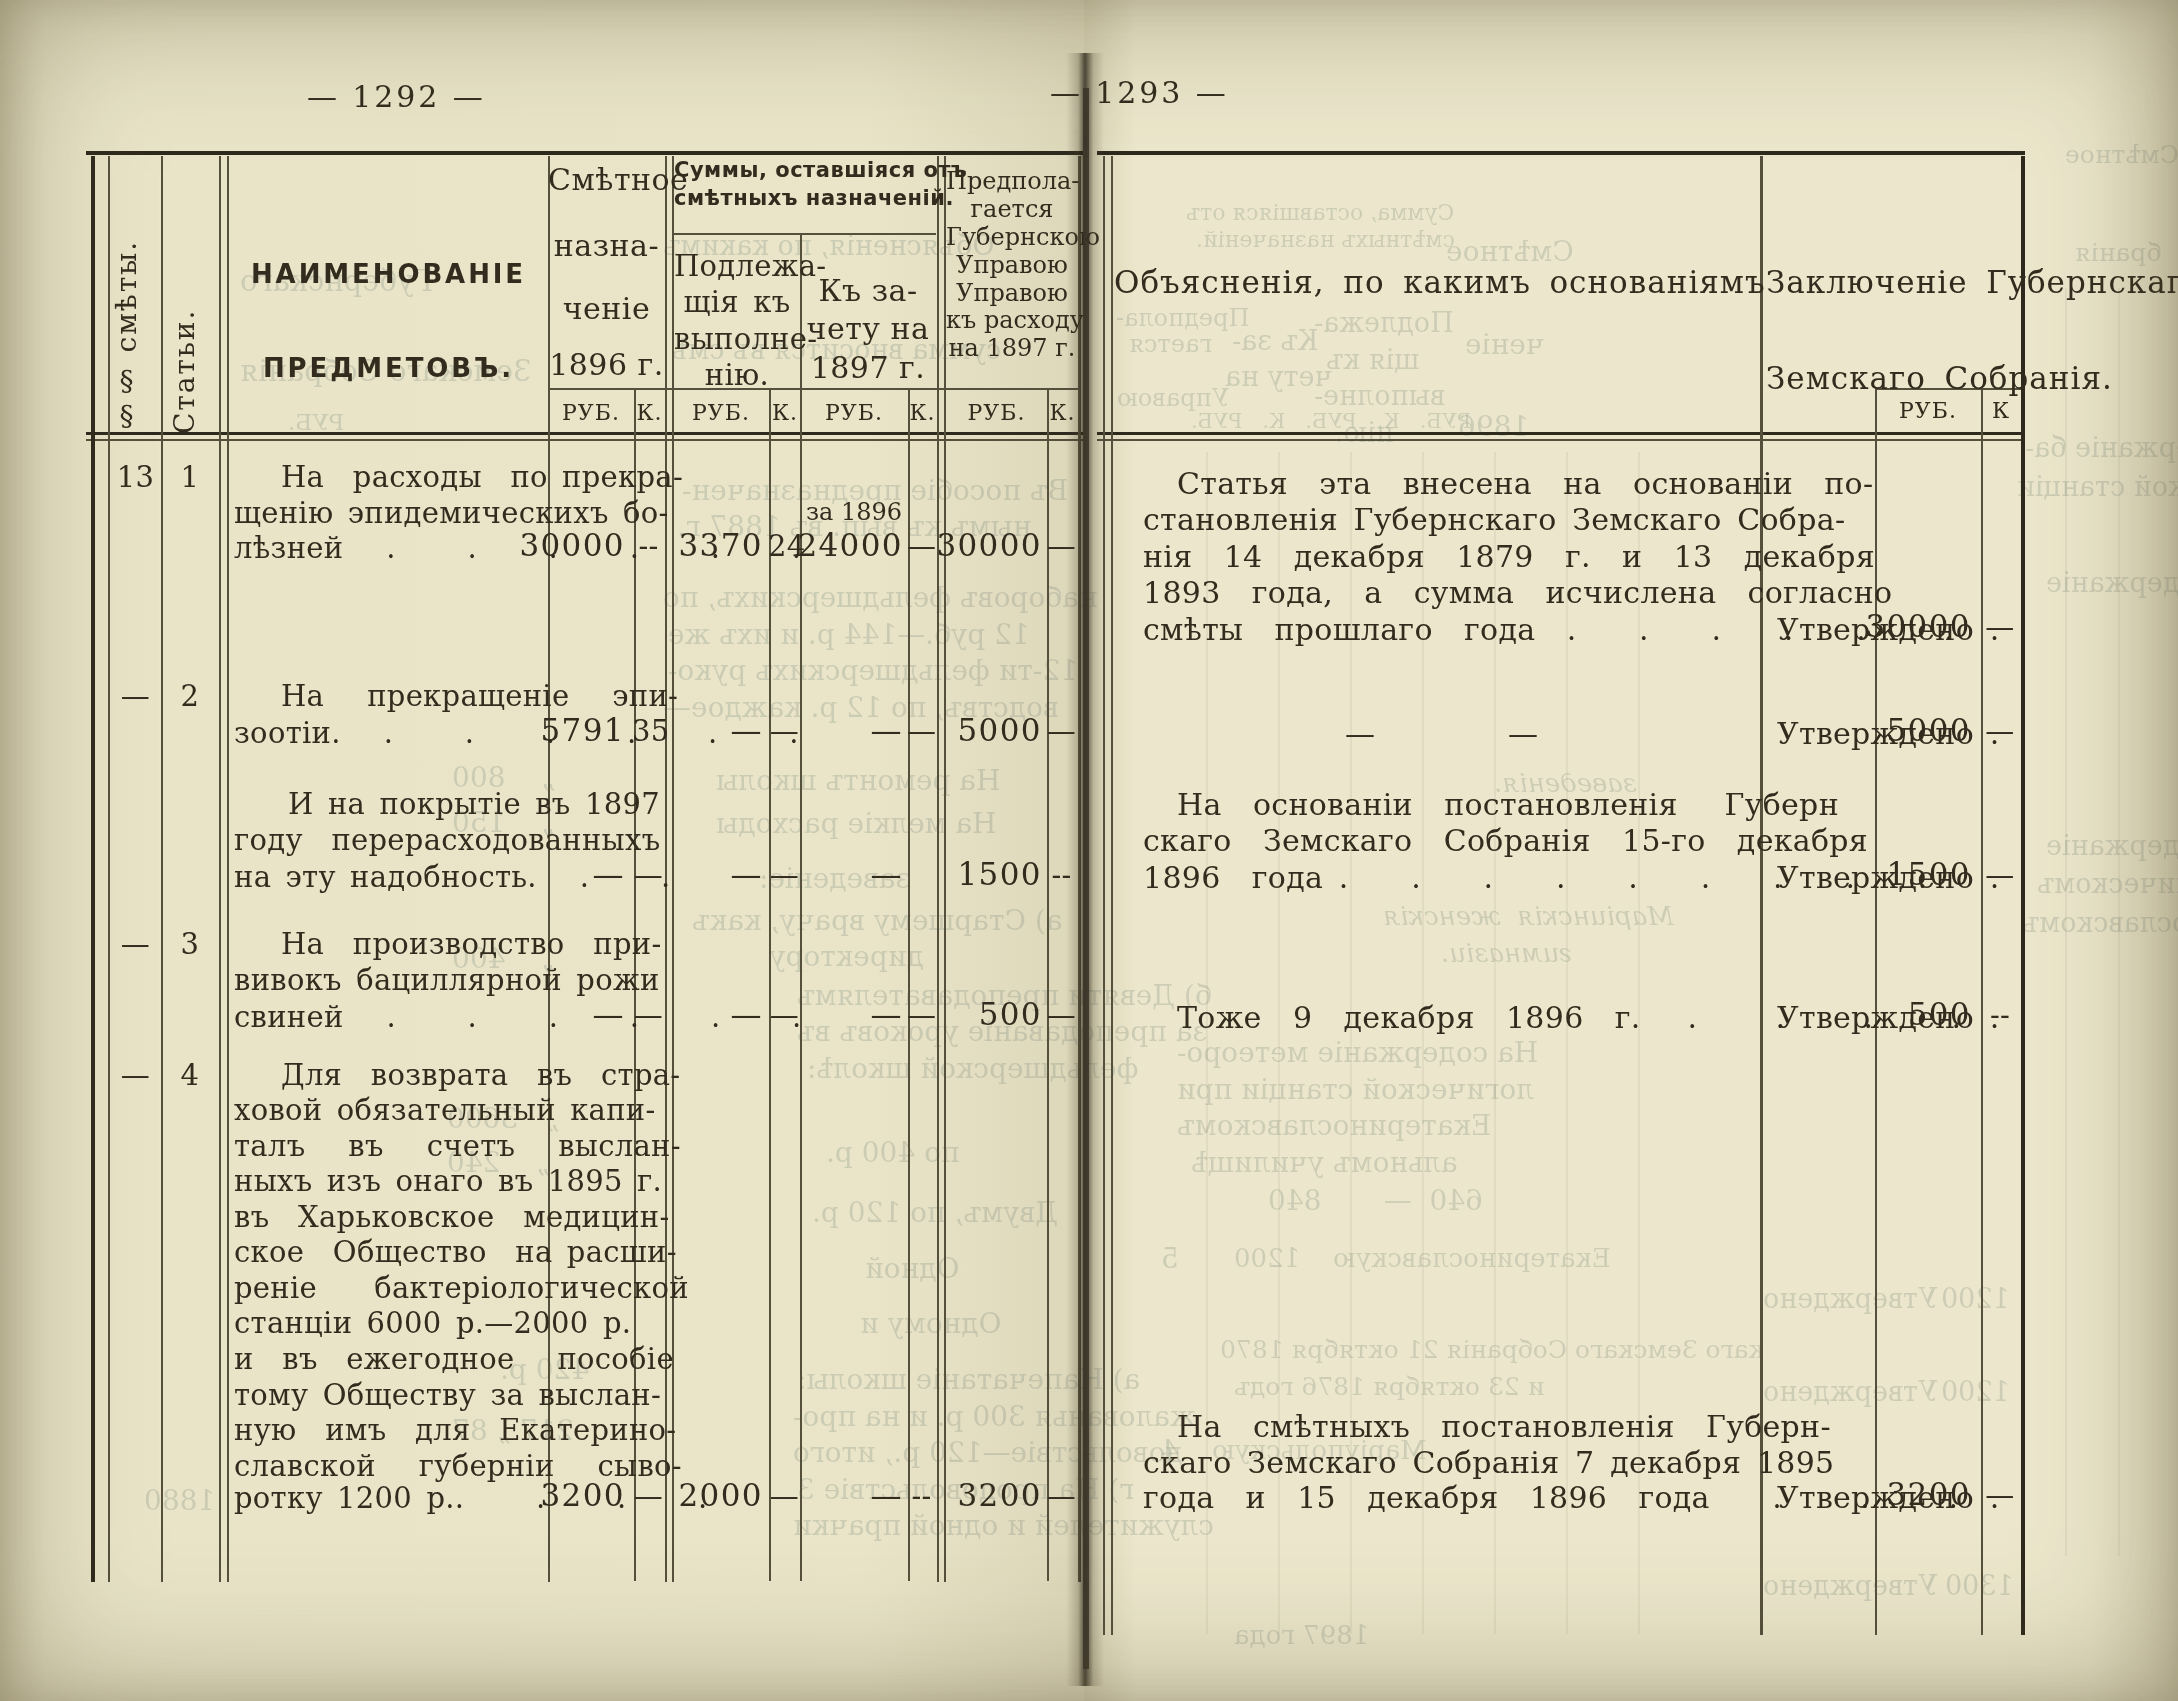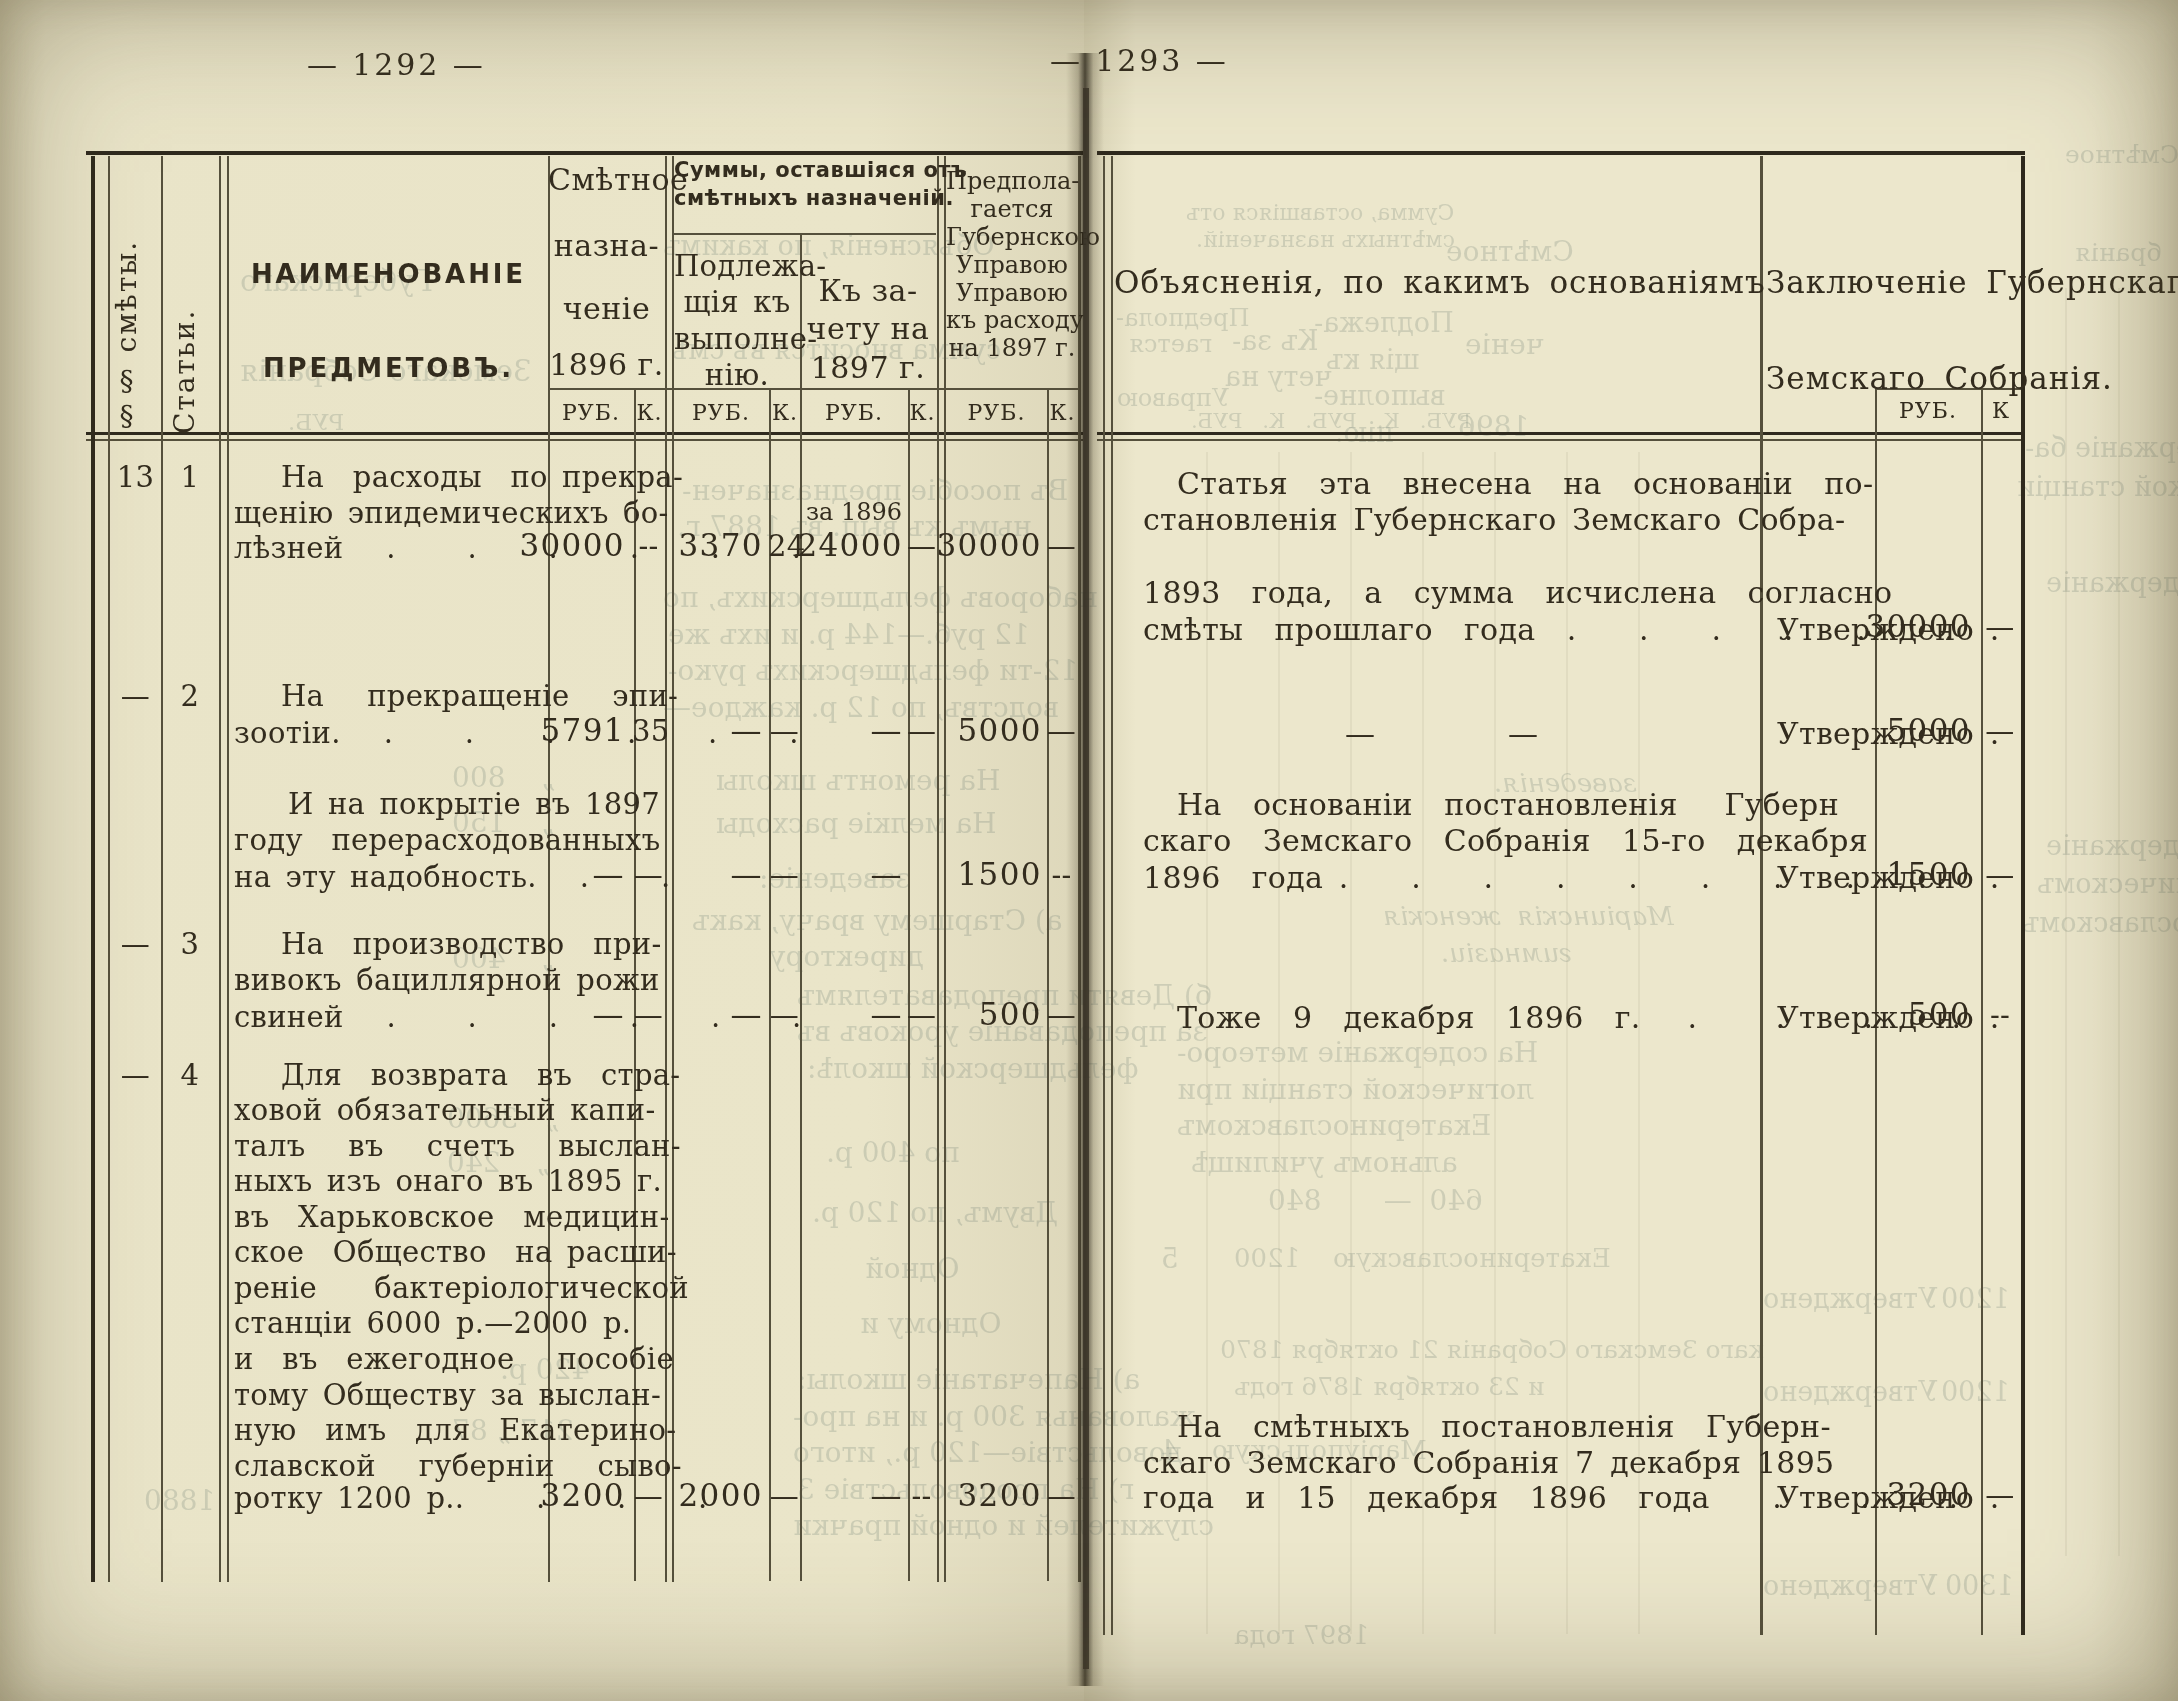--- a/index.html
+++ b/index.html
@@ -30,21 +30,21 @@
   .thick{background:#2f2a1e;}
   .faint{opacity:.07;}
   .bt{position:absolute;transform:scaleX(-1);color:#6e7e74;opacity:.24;white-space:pre;
       z-index:1;font-family:"DejaVu Serif",serif;line-height:1;}
   .bt.it{font-style:italic;}
   .binding{position:absolute;left:1066px;top:53px;width:38px;height:1633px;z-index:5;
       background:linear-gradient(90deg,rgba(70,62,42,0) 0%,rgba(70,62,42,.28) 32%,
                  rgba(36,31,20,.78) 50%,rgba(70,62,42,.22) 72%,rgba(70,62,42,0) 100%);}
   .bindcore{position:absolute;left:1083px;top:88px;width:5.8px;height:1581px;
       background:#3a3428;opacity:.85;z-index:5;}
-  .pageno{font-size:30px;letter-spacing:2.9px;}
+  .pageno{font-size:30px;letter-spacing:2.9px;margin-top:32px;}
 </style>
 </head>
 <body>
 
 <div class="spread">
 
   <div class="page page-left"></div>
   <div class="page page-right"></div>
 
   <div id="bleed">
@@ -224,20 +224,21 @@
   <div class="t b ctr" style="left:632px;top:532px;width:33px">--</div>
   <div class="t num rt" style="right:1416px;top:530px">3370</div>
   <div class="t b ctr" style="left:768px;top:532px;width:33px">24</div>
   <div class="t sm ctr" style="left:800px;top:500px;width:108px">за 1896</div>
   <div class="t num rt" style="right:1276px;top:530px">24000</div>
   <div class="t b ctr" style="left:907px;top:532px;width:29px">—</div>
   <div class="t num rt" style="right:1137px;top:530px">30000</div>
   <div class="t b ctr" style="left:1046px;top:532px;width:31px">—</div>
   <div class="t ex" style="left:1177px;top:469px">Статья  эта  внесена  на  основаніи  по-</div>
   <div class="t ex" style="left:1143px;top:505px">становленія Губернскаго Земскаго Собра-</div>
+  <div class="t ex" style="left:1143px;top:542px">нія  14  декабря  1879  г.  и  13  декабря</div>
   <div class="t ex" style="left:1143px;top:578px">1893  года,  а  сумма  исчислена  согласно</div>
   <div class="t ex" style="left:1143px;top:615px">смѣты  прошлаго  года  .    .    .    .    .     .</div>
   <div class="t ex" style="left:1777px;top:615px">Утверждено .</div>
   <div class="t num rt" style="right:208px;top:611px">30000</div>
   <div class="t b ctr" style="left:1981px;top:613px;width:38px">—</div>
 
   <div class="t b ctr" style="left:109px;top:682px;width:53px">—</div>
   <div class="t b ctr" style="left:161px;top:682px;width:58px">2</div>
   <div class="t b" style="left:281px;top:682px">На   прекращеніе   эпи-</div>
   <div class="t b" style="left:234px;top:719px">зоотіи.   .     .     .     .     .     .</div>

